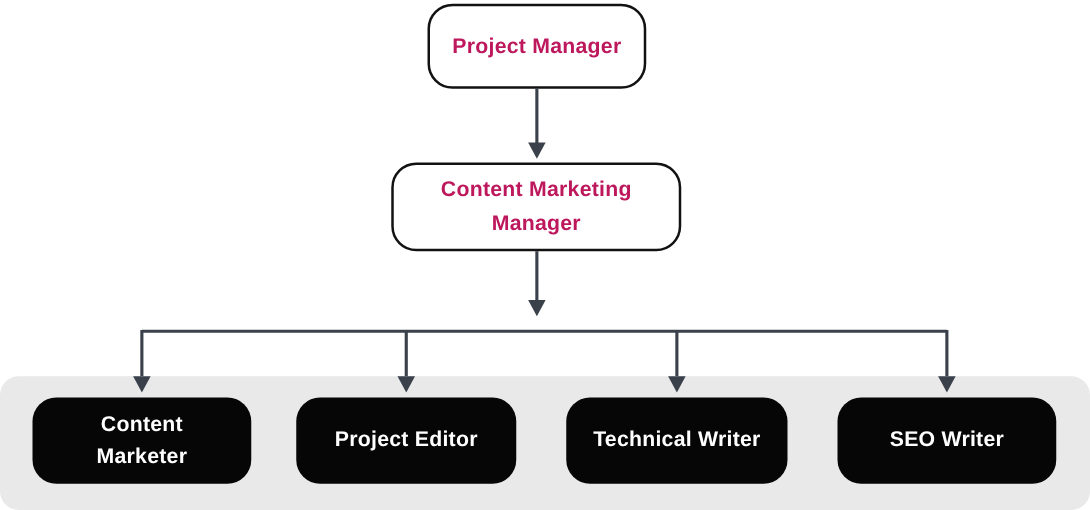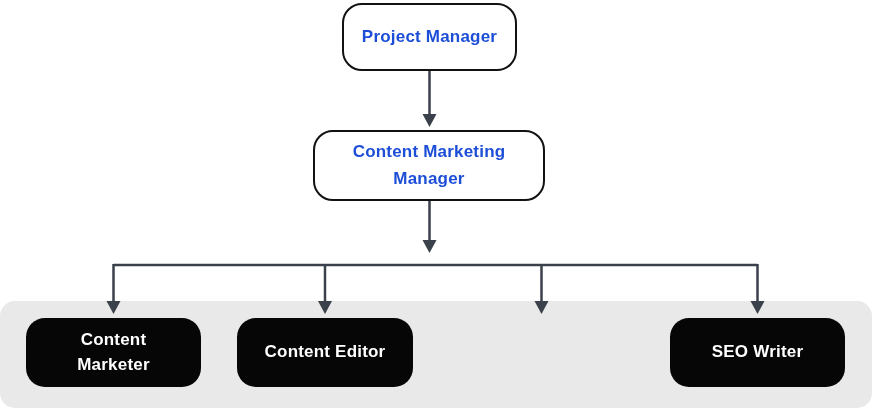--- a/index.html
+++ b/index.html
@@ -57,21 +57,21 @@
   .node-leaf {
     background: #060606;
     border-radius: 19px;
   }
   .label {
     font-weight: bold;
     font-size: 17px;
     line-height: 1.55;
     letter-spacing: 0.2px;
   }
-  .label-dark { color: #1d4ed8; }
+  .label-dark { color: #be185d; }
   .label-light { color: #ffffff; }
   .wrap-mid {
     display: inline-block;
     max-width: 185px;
   }
   .wrap-narrow {
     display: inline-block;
     max-width: 105px;
     line-height: 1.45;
   }
@@ -114,21 +114,24 @@
 
   <div class="node node-leaf" style="left:26px; top:318px; width:175px; height:69px;">
     <span class="label label-light wrap-narrow">Content Marketer</span>
   </div>
 
   <div class="node node-outline transparent-fill" style="left:313px; top:130px; width:232px; height:71px;">
     <span class="label label-dark wrap-mid">Content Marketing Manager</span>
   </div>
 
   <div class="node node-leaf" style="left:237px; top:318px; width:176px; height:69px;">
-    <span class="label label-light nowrap">Content Editor</span>
+    <span class="label label-light nowrap">Project Editor</span>
   </div>
 
+  <div class="node node-leaf" style="left:453px; top:318px; width:177px; height:69px;">
+    <span class="label label-light nowrap">Technical Writer</span>
+  </div>
 
   <div class="node node-leaf" style="left:670px; top:318px; width:175px; height:69px;">
     <span class="label label-light nowrap">SEO Writer</span>
   </div>
 
 </div>
 
 </body></html>

